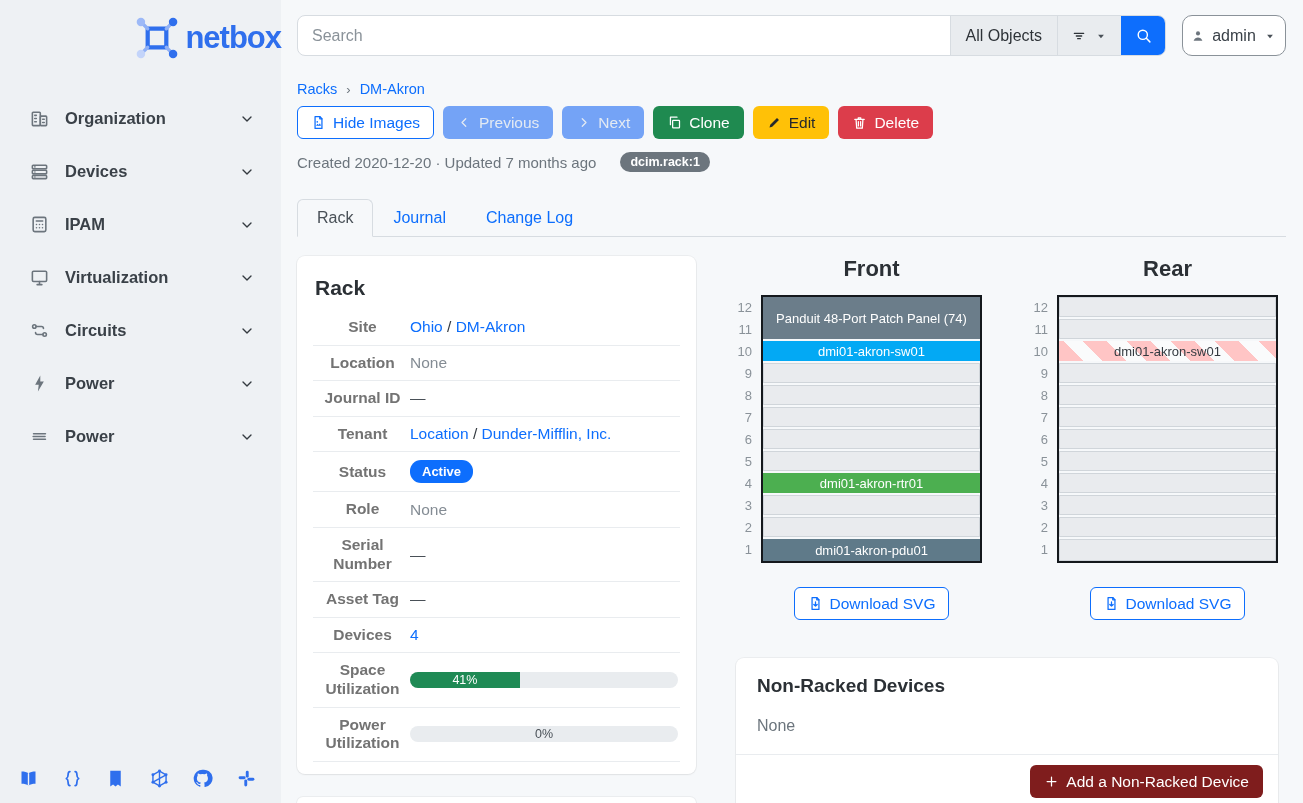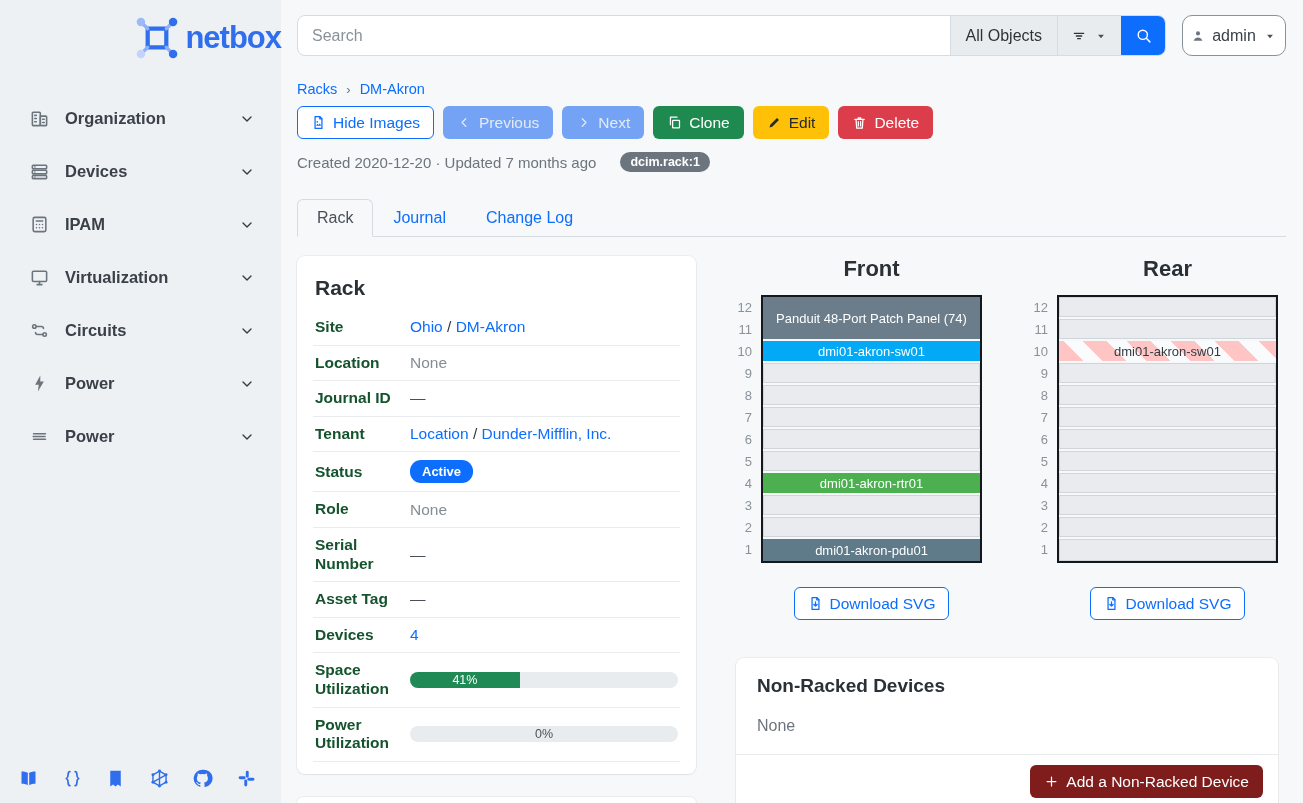--- a/index.html
+++ b/index.html
@@ -64,21 +64,21 @@
   .tabs { display:flex; margin-top:27px; border-bottom:1px solid #d7dce1; padding-left:0; }
   .tab { padding:9px 19px; font-size:16px; color:#0d6efd; cursor:pointer; border:1px solid transparent; border-radius:6px 6px 0 0; margin-bottom:-1px; }
   .tab.active { color:#495057; border-color:#d7dce1; border-bottom-color:#f6f8fa; background:#f6f8fa; }
   
   .content { display:flex; gap:26px; margin-top:19px; flex:1; min-height:0; }
   .left-col { width:399px; flex-shrink:0; display:flex; flex-direction:column; }
   .card { background:#fff; border-radius:8px; box-shadow:0 0 0 1px rgba(0,0,0,.045), 0 1px 2px rgba(0,0,0,.05); }
   .rack-card { padding:6px 16px 12px; }
   .rack-card h2 { font-size:21px; margin:14px 2px 10px; color:#2b3035; }
   .kv-row { display:flex; align-items:center; border-bottom:1px solid #e9ecef; padding:8px 2px; font-size:15.5px; }
-  .kv-label { width:95px; flex-shrink:0; font-weight:700; color:#14532d; line-height:1.2; }
+  .kv-label { width:95px; flex-shrink:0; font-weight:700; color:#737373; line-height:1.2;text-align:center; }
   .kv-value { flex:1; color:#343a40; }
   .lnk { color:#0d6efd; text-decoration:none; cursor:pointer; }
   .muted { color:#848c94; }
   .dash { color:#495057; }
   .badge-status { display:inline-block; background:#0d6efd; color:#fff; font-size:13px; font-weight:700; padding:4px 12px; border-radius:11px; }
   .progress { position:relative; height:16px; background:#e9ecef; border-radius:9px; overflow:hidden; font-size:12.5px; }
   .progress .bar { position:absolute; left:0; top:0; bottom:0; display:flex; align-items:center; justify-content:center; color:#fff; }
   .progress .track-label { position:absolute; inset:0; display:flex; align-items:center; justify-content:center; color:#495057; }
   .card-sliver { margin-top:23px; height:12px; border-radius:8px 8px 0 0; }
   

